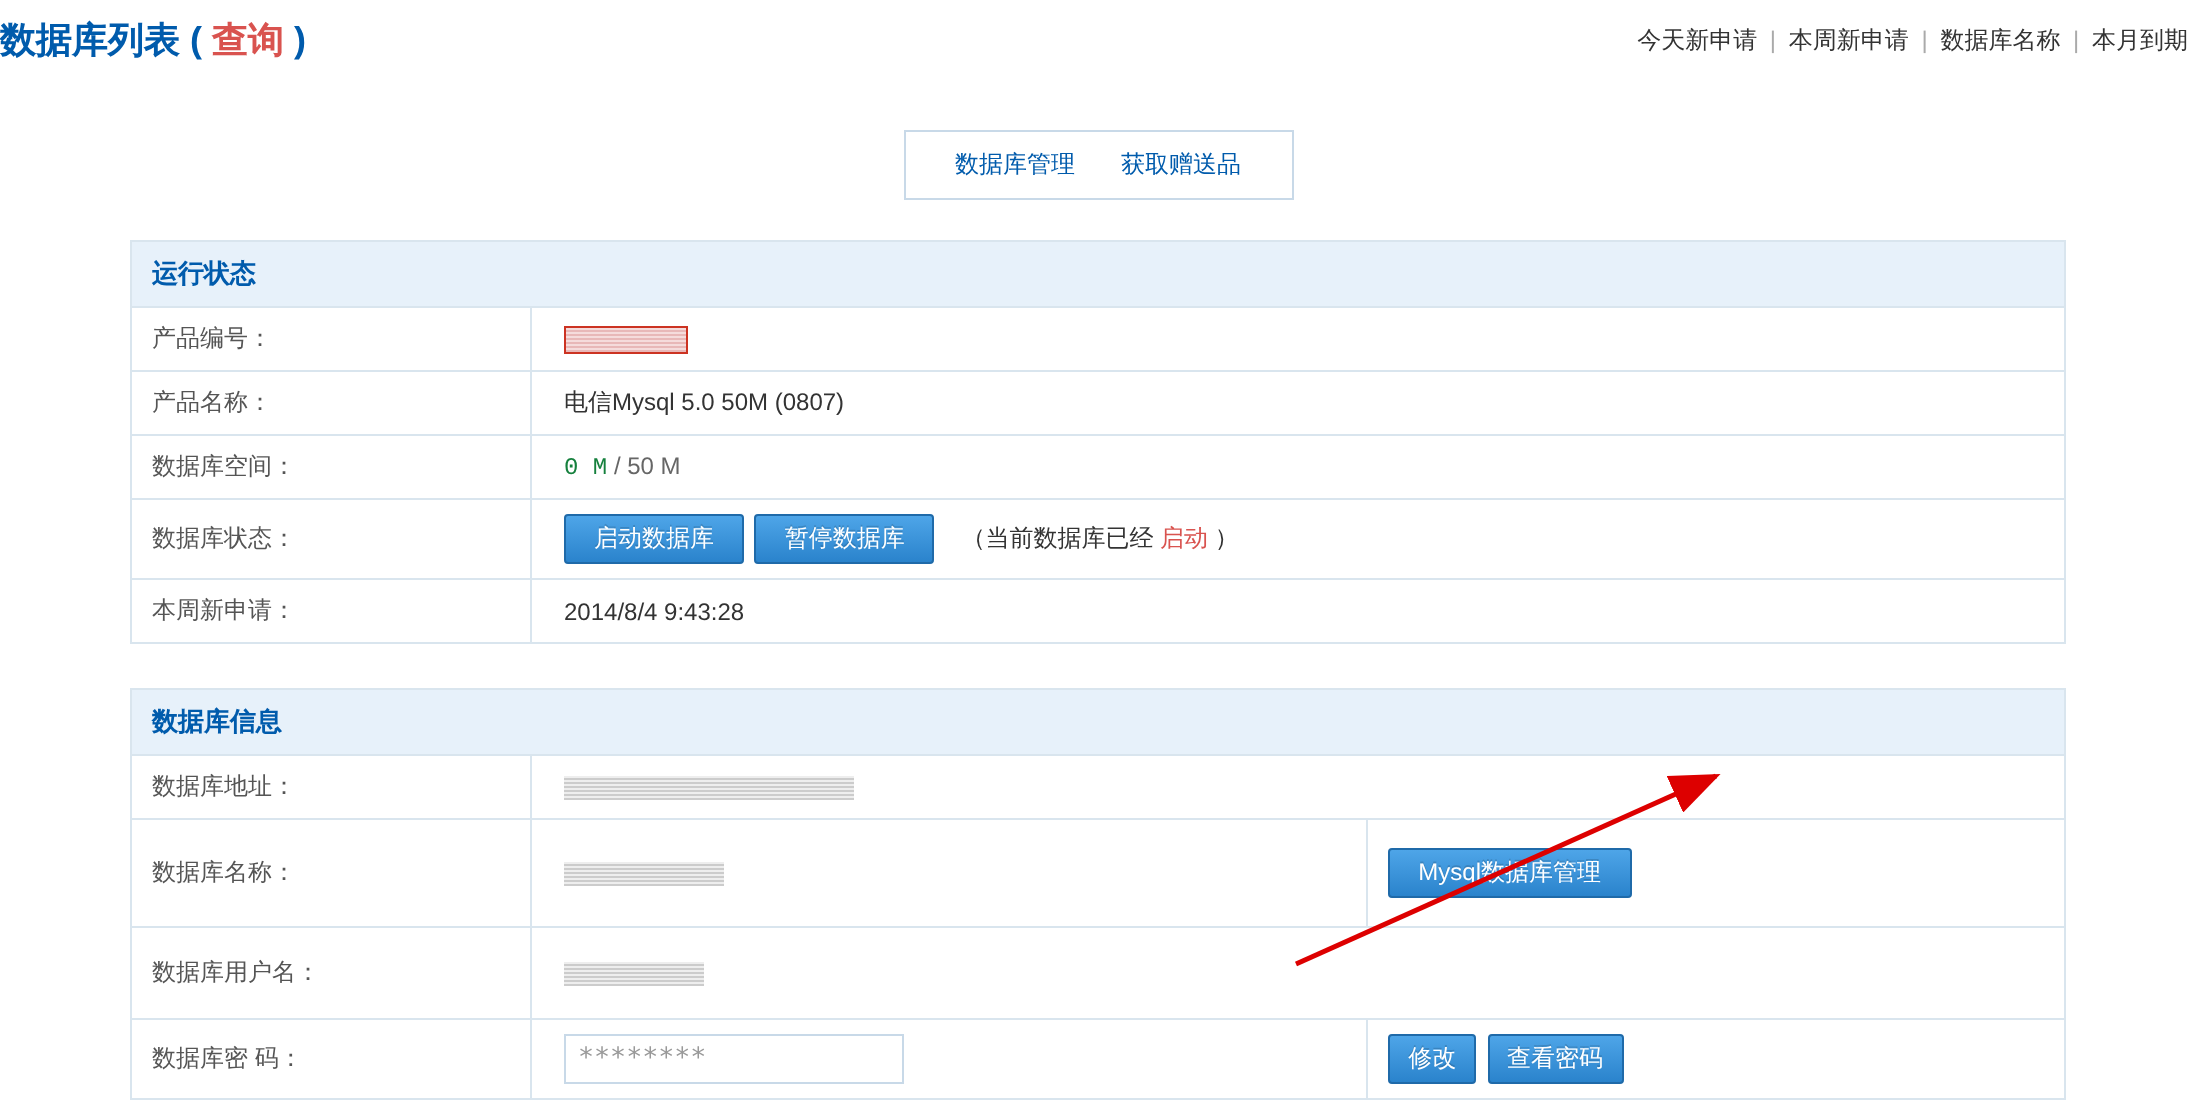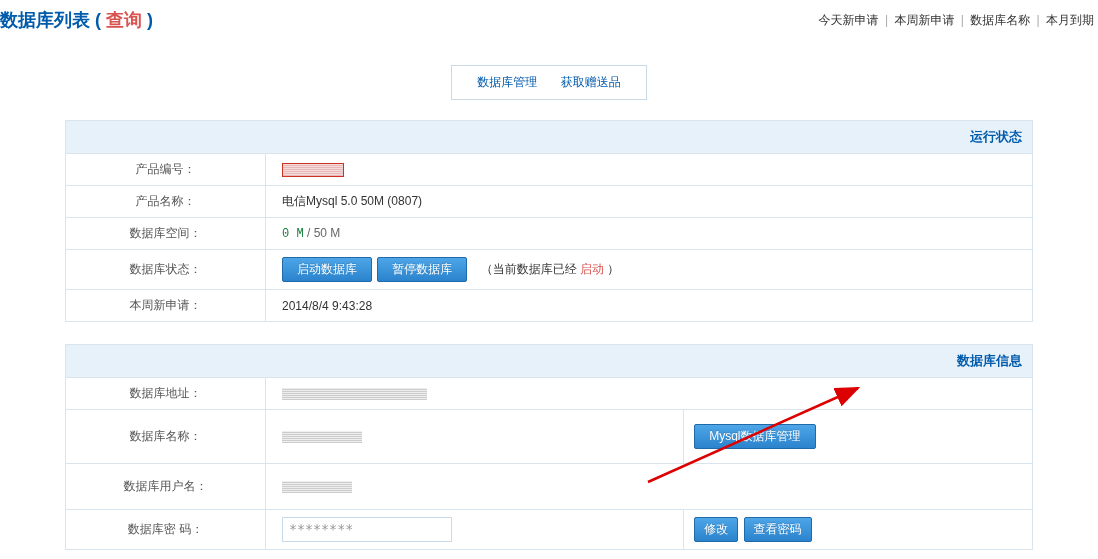--- a/index.html
+++ b/index.html
@@ -32,20 +32,21 @@
       text-decoration: none;
       cursor: pointer;
     }
     .top-links .sep {
       margin: 0 3px;
       color: #aaa;
     }
     .center-buttons {
       text-align: center;
       padding: 25px 0 20px;
+      font-family: Liberation Serif, serif;
     }
     .btn-panel {
       display: inline-block;
       border: 1px solid #c8d9e8;
       padding: 8px 15px;
     }
     .btn-panel a {
       color: #005bac;
       text-decoration: none;
       margin: 0 10px;
@@ -55,35 +56,35 @@
       margin: 0 65px;
     }
     .section-table {
       width: 100%;
       border-collapse: collapse;
       margin-bottom: 22px;
       position: relative;
     }
     .section-header {
       background: #e7f1fa;
-      text-align: right;
+      text-align: left;
       color: #005bac;
       font-weight: bold;
       font-size: 13px;
       padding: 6px;
       border: 1px solid #d9e5ee;
     }
     .section-table td {
       border: 1px solid #d9e5ee;
       padding: 7px 10px;
       vertical-align: middle;
     }
     .label-cell {
       width: 200px;
-      text-align: center;
+      text-align: left;
       color: #555;
     }
     .value-cell {
       padding-left: 16px !important;
       position: relative;
     }
     .redacted-red {
       display: inline-block;
       border: 1px solid #c32;
       background: repeating-linear-gradient(0deg,#e8b8b8 0,#e8b8b8 1px,#f5dcdc 1px,#f5dcdc 2px);

